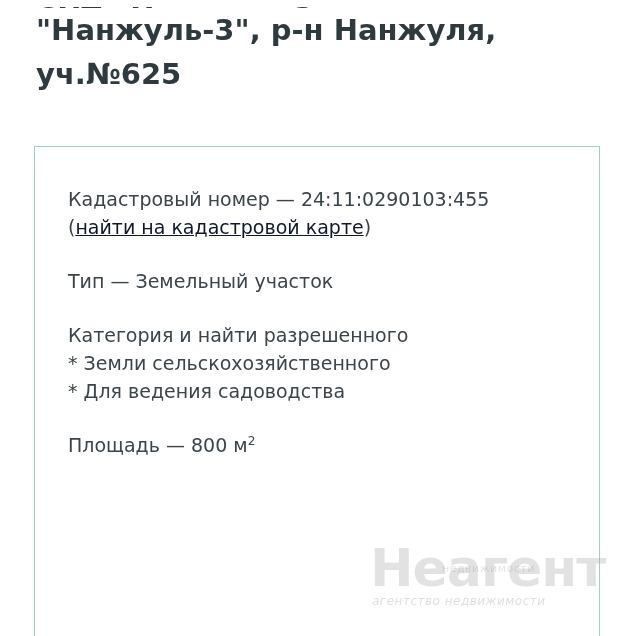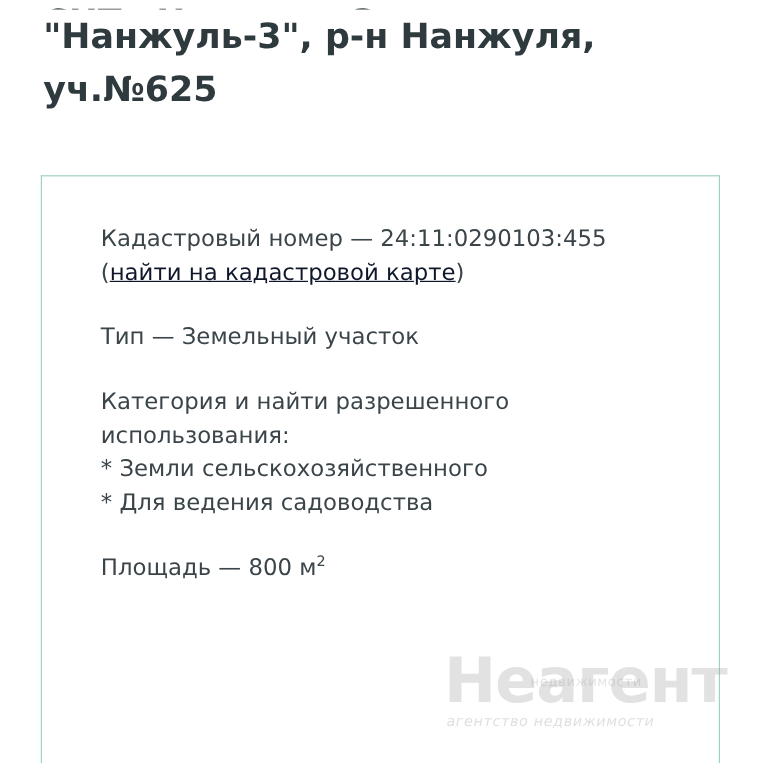--- a/index.html
+++ b/index.html
@@ -54,21 +54,21 @@
     border-bottom: none;
     box-sizing: border-box;
   }
   .card-inner {
     padding: 38px 30px 0 33px;
   }
   .para {
     font-size: 19px;
     color: #3a4449;
     line-height: 28px;
-    margin: 0 0 26px 16px;
+    margin: 0 0 26px 0;
   }
   .para .line {
     display: block;
     white-space: nowrap;
   }
   .link {
     color: #0f172a;
     text-decoration: underline;
     cursor: pointer;
   }
@@ -137,21 +137,20 @@
         <span class="line">Кадастровый номер — 24:11:0290103:455</span>
         <span class="line"><span class="paren">(</span><a class="link">найти на кадастровой карте</a><span class="paren">)</span></span>
       </div>
 
       <div class="para">
         <span class="line">Тип — Земельный участок</span>
       </div>
 
       <div class="para">
         <span class="line">Категория и найти разрешенного</span>
-        <span class="line">использования:</span>
         <span class="line">* Земли сельскохозяйственного</span>
         <span class="line">* Для ведения садоводства</span>
       </div>
 
       <div class="para">
         <span class="line"><span>Площадь — 800 м</span><sup>2</sup></span>
       </div>
 
       <div class="para">
       </div>

